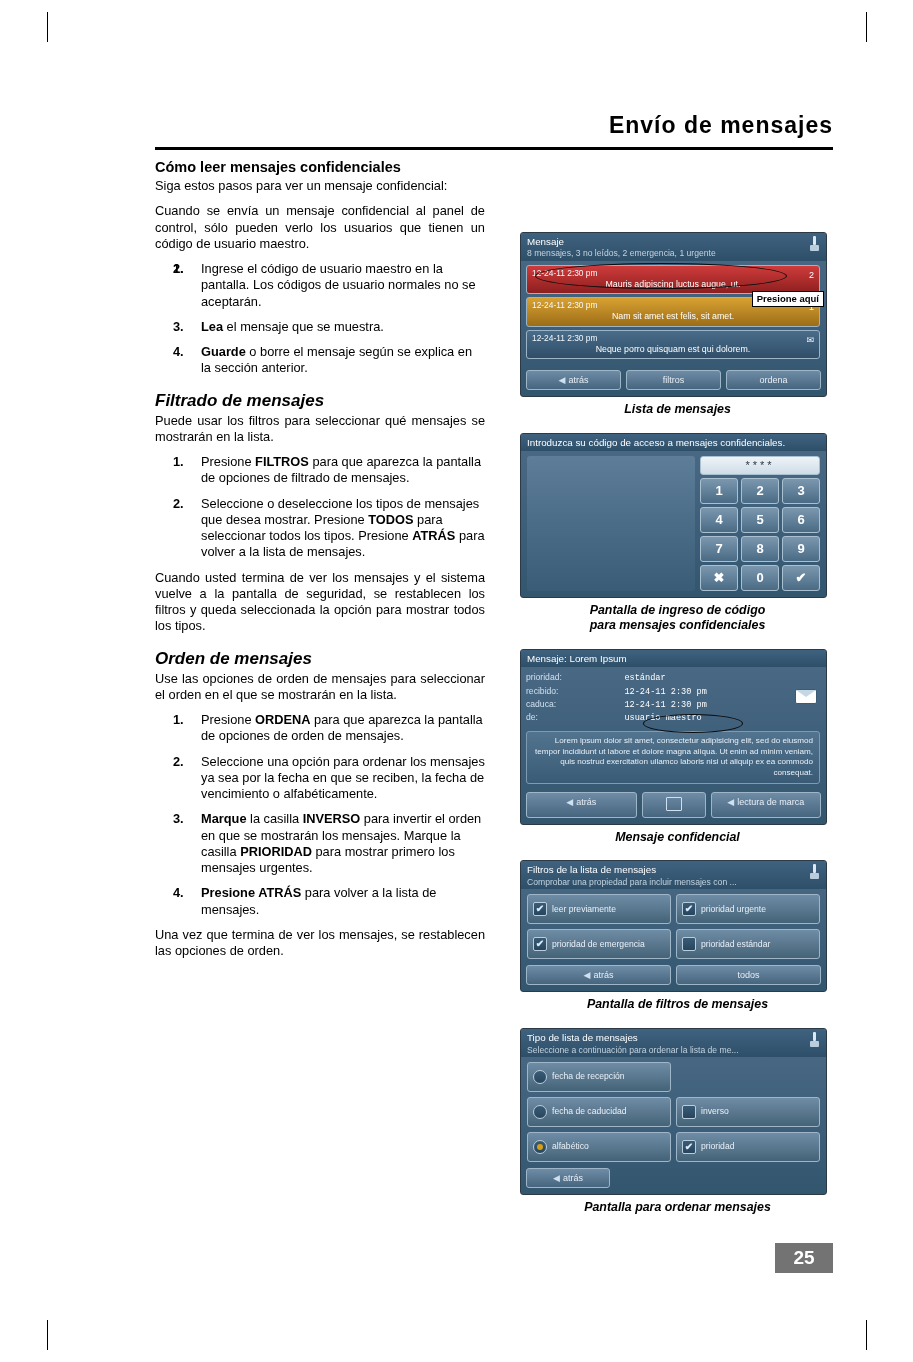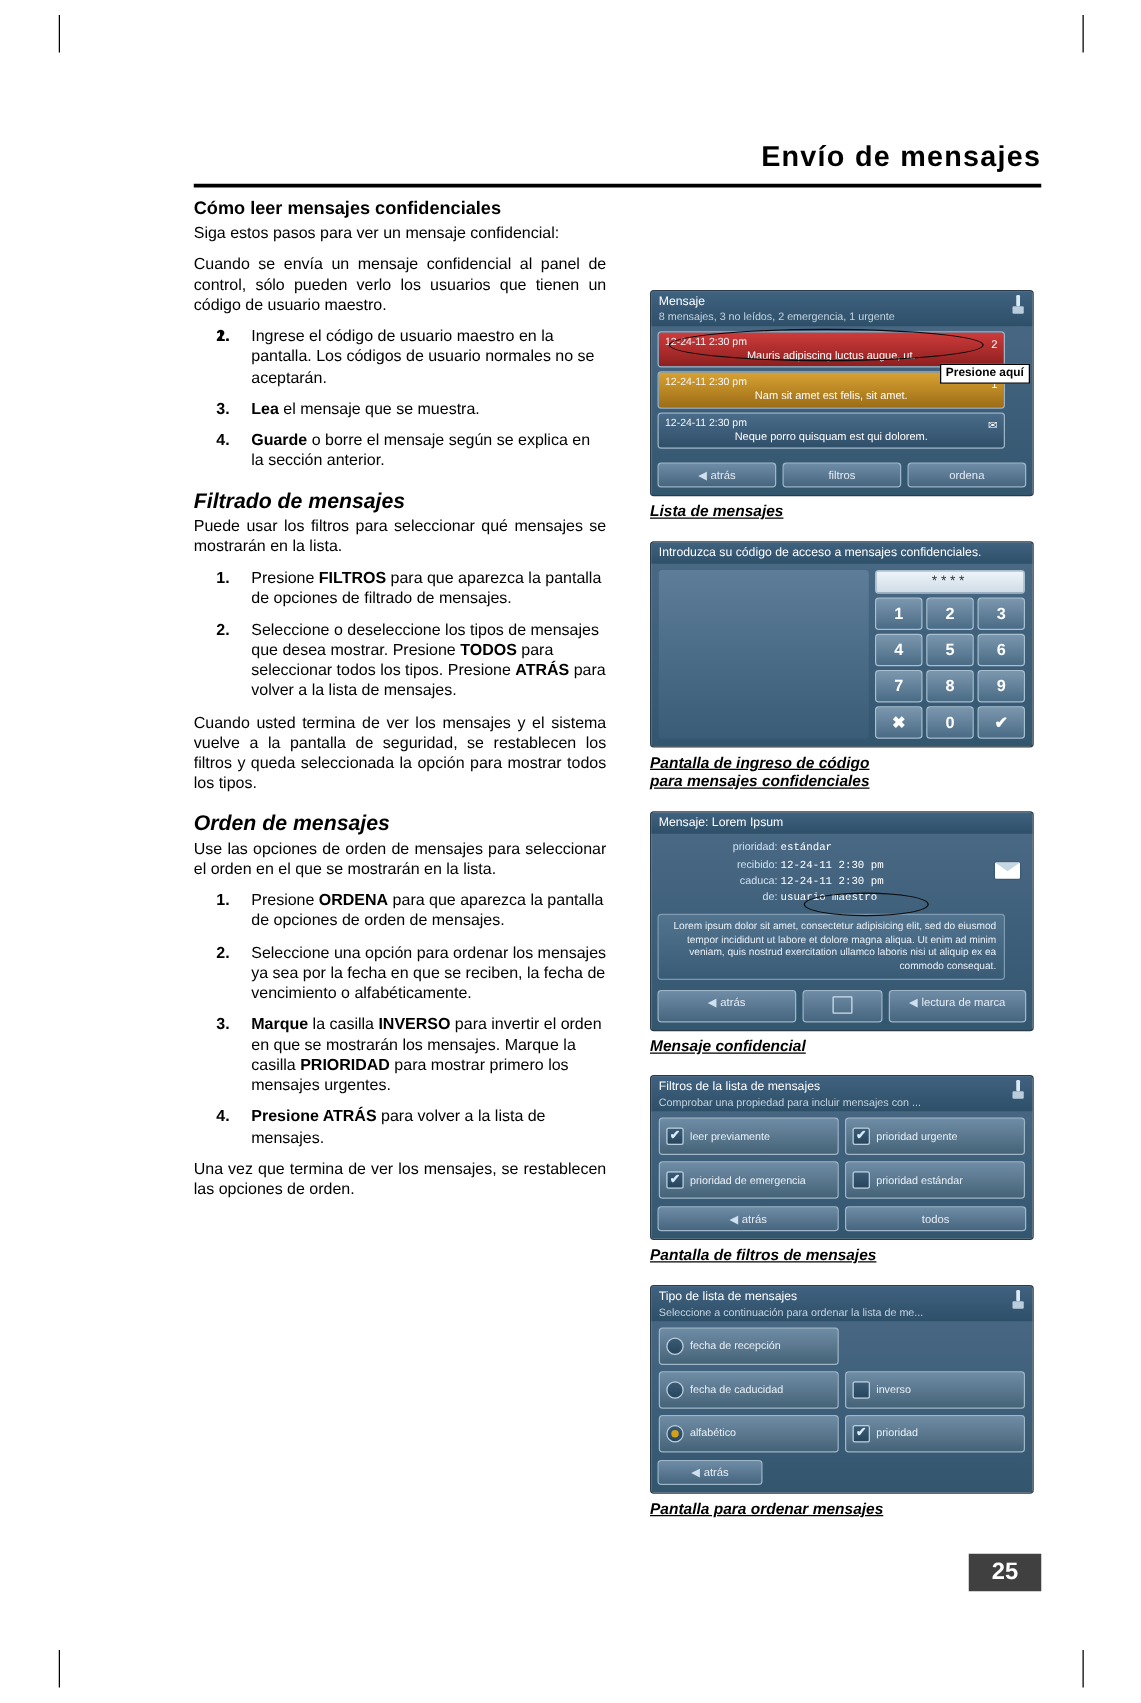--- a/index.html
+++ b/index.html
@@ -48,35 +48,35 @@
     font-size:12.8px;line-height:1.27;
   }
   ol.steps li .num{
     position:absolute;left:18px;top:0;font-weight:bold;
   }
   b{font-weight:bold;}
 
   
   .fig{margin-bottom:4px;}
   .fig-cap{
-    font-size:12.4px;font-weight:bold;font-style:italic;text-align:left;
-    line-height:1.2;margin:5px 0 16px 0;text-decoration:underline;
+    font-size:12.4px;font-weight:bold;font-style:italic;text-align:center;
+    line-height:1.2;margin:5px 0 16px 0;
   }
   .screen{
     width:305px;border:1px solid #2b3a46;border-radius:3px;overflow:hidden;
     background:linear-gradient(180deg,#4b6a86 0%,#33566f 100%);
     position:relative;
   }
   .sc-head{
     background:linear-gradient(180deg,#3f6280 0%,#2e4f68 100%);
     color:#dfe9f2;font-size:9.5px;padding:3px 6px 2px 6px;line-height:1.25;
   }
   .sc-head .t1{font-size:9.8px;color:#ffffff;}
   .sc-head .t2{font-size:8.6px;color:#c3d3e0;}
-  .sc-body{padding:4px 22px 4px 5px;}
+  .sc-body{padding:4px 6px 4px 5px;}
   .sc-foot{
     display:flex;gap:5px;padding:4px 5px 6px 5px;
   }
   .btn{
     flex:1;text-align:center;font-size:9px;color:#e7eef5;
     background:linear-gradient(180deg,#6f8ca6 0%,#46657f 100%);
     border:1px solid #9fb6c8;border-radius:3px;padding:4px 0 4px 0;
   }
   .btn.small{flex:0 0 62px;}
   .btn .arrow{color:#cfe0ee;margin-right:3px;}
@@ -124,21 +124,21 @@
     color:#fff;font-size:13px;font-weight:bold;text-align:center;padding:4px 0 5px 0;
   }
   .pinbar{
     grid-column:1 / span 3;background:linear-gradient(180deg,#eef4f8 0%,#cfdce7 100%);
     border:1px solid #a9c0d1;border-radius:3px;color:#2b3a46;font-size:11px;
     text-align:center;padding:2px 0 3px 0;letter-spacing:3px;
   }
 
   
   .cm-lines{font-size:8.6px;color:#eaf1f7;line-height:1.45;}
-  .cm-lines .lbl{display:inline-block;width:96px;text-align:right;color:#cfe0ee;}
+  .cm-lines .lbl{display:inline-block;width:96px;text-align:left;color:#cfe0ee;}
   .cm-lines .val{color:#ffffff;font-family:Liberation Mono, monospace;}
   .cm-text{
     margin-top:6px;background:linear-gradient(180deg,#53748f 0%,#3a5b76 100%);
     border:1px solid #7e9bb2;border-radius:3px;color:#e8f0f7;font-size:8.1px;
     line-height:1.32;padding:4px 6px;text-align:right;
   }
   .env{
     position:absolute;right:9px;top:22px;width:20px;height:13px;
     background:#ffffff;border:1px solid #3a5b76;border-radius:2px;
   }
@@ -165,21 +165,21 @@
   .radio{
     width:12px;height:12px;flex:0 0 12px;border:1px solid #b9cddd;border-radius:50%;
     background:linear-gradient(180deg,#3b5a74 0%,#27465e 100%);position:relative;
   }
   .radio.on:after{
     content:"";position:absolute;left:3px;top:3px;width:6px;height:6px;border-radius:50%;background:#d4a017;
   }
 
   .page-num{
     position:absolute;right:80px;top:1243px;width:58px;height:30px;
-    background:#404040;color:#fff;font-size:19px;font-weight:bold;
+    background:#737373;color:#fff;font-size:19px;font-weight:bold;
     display:flex;align-items:center;justify-content:center;
   }
   .trash{
     width:14px;height:12px;border:1px solid #cfe0ee;border-radius:1px;display:inline-block;
   }
 </style>
 </head>
 <body>
 
 <div class="page">

